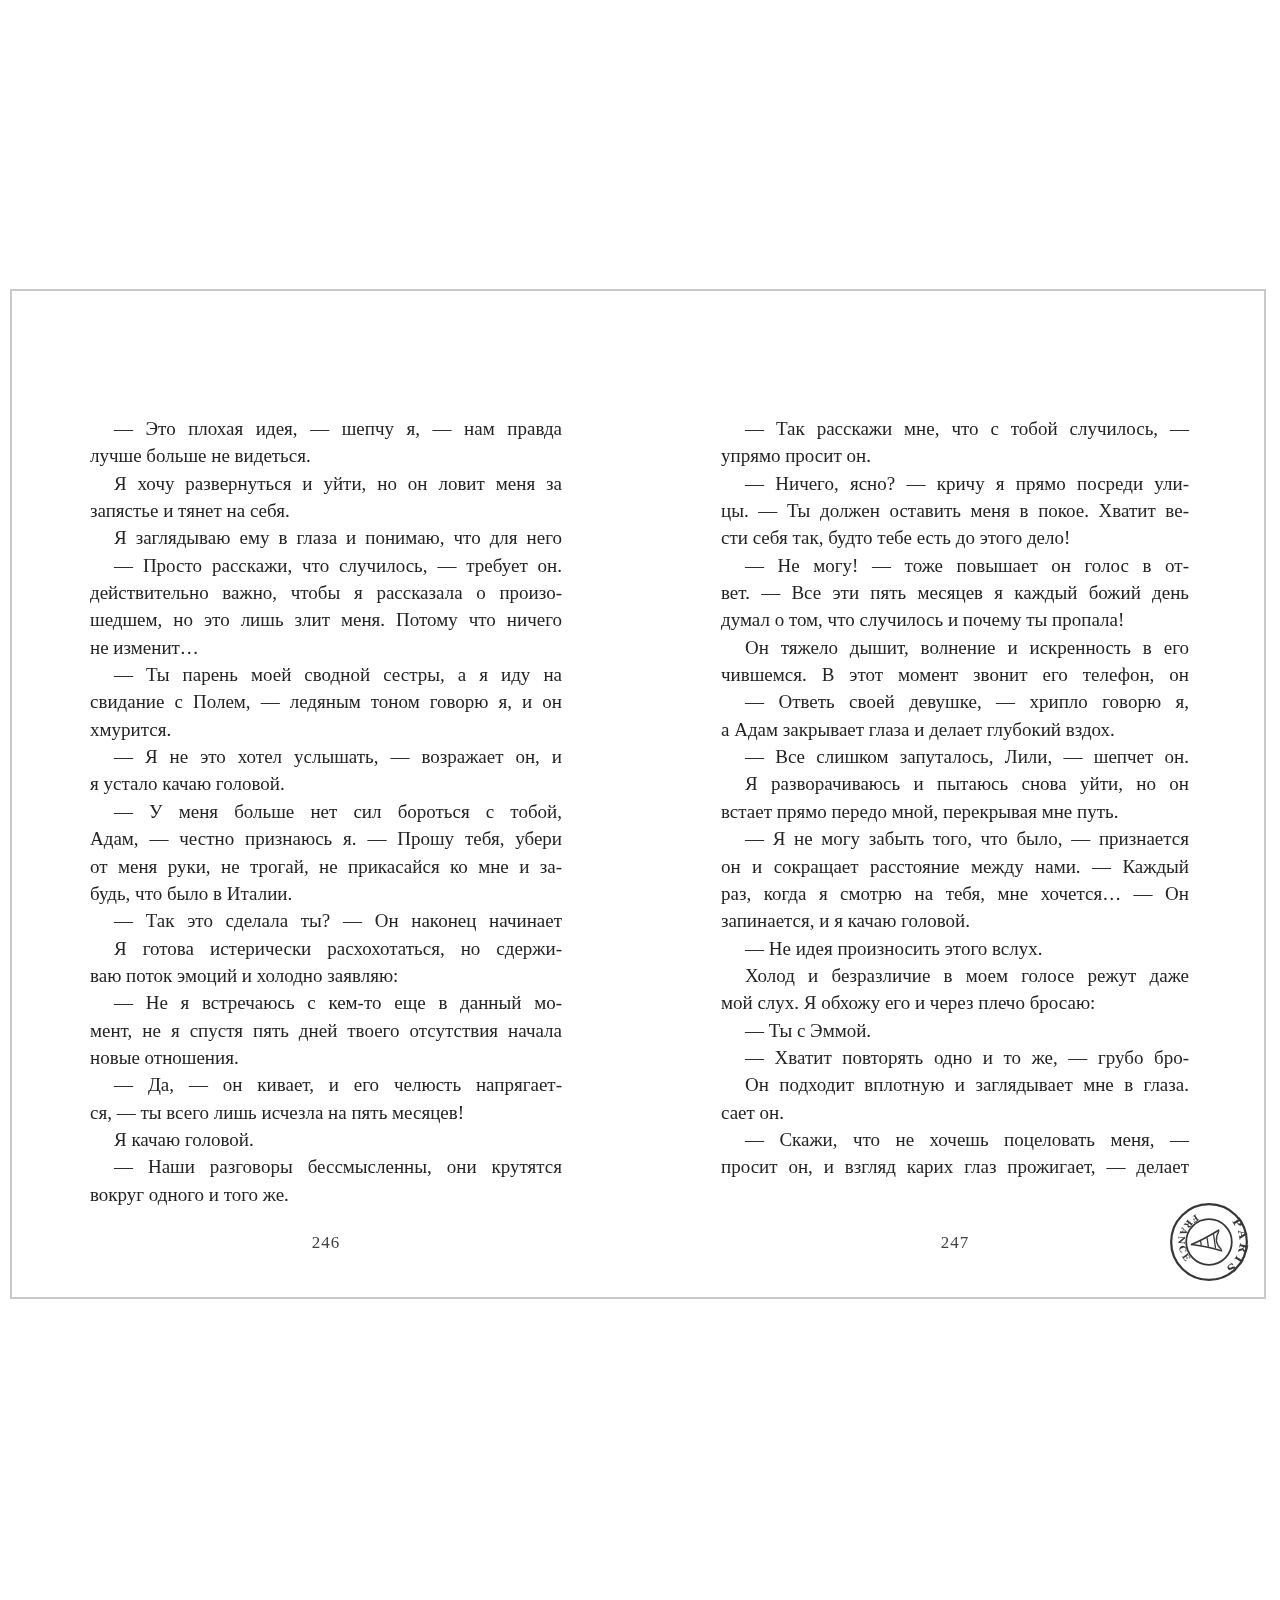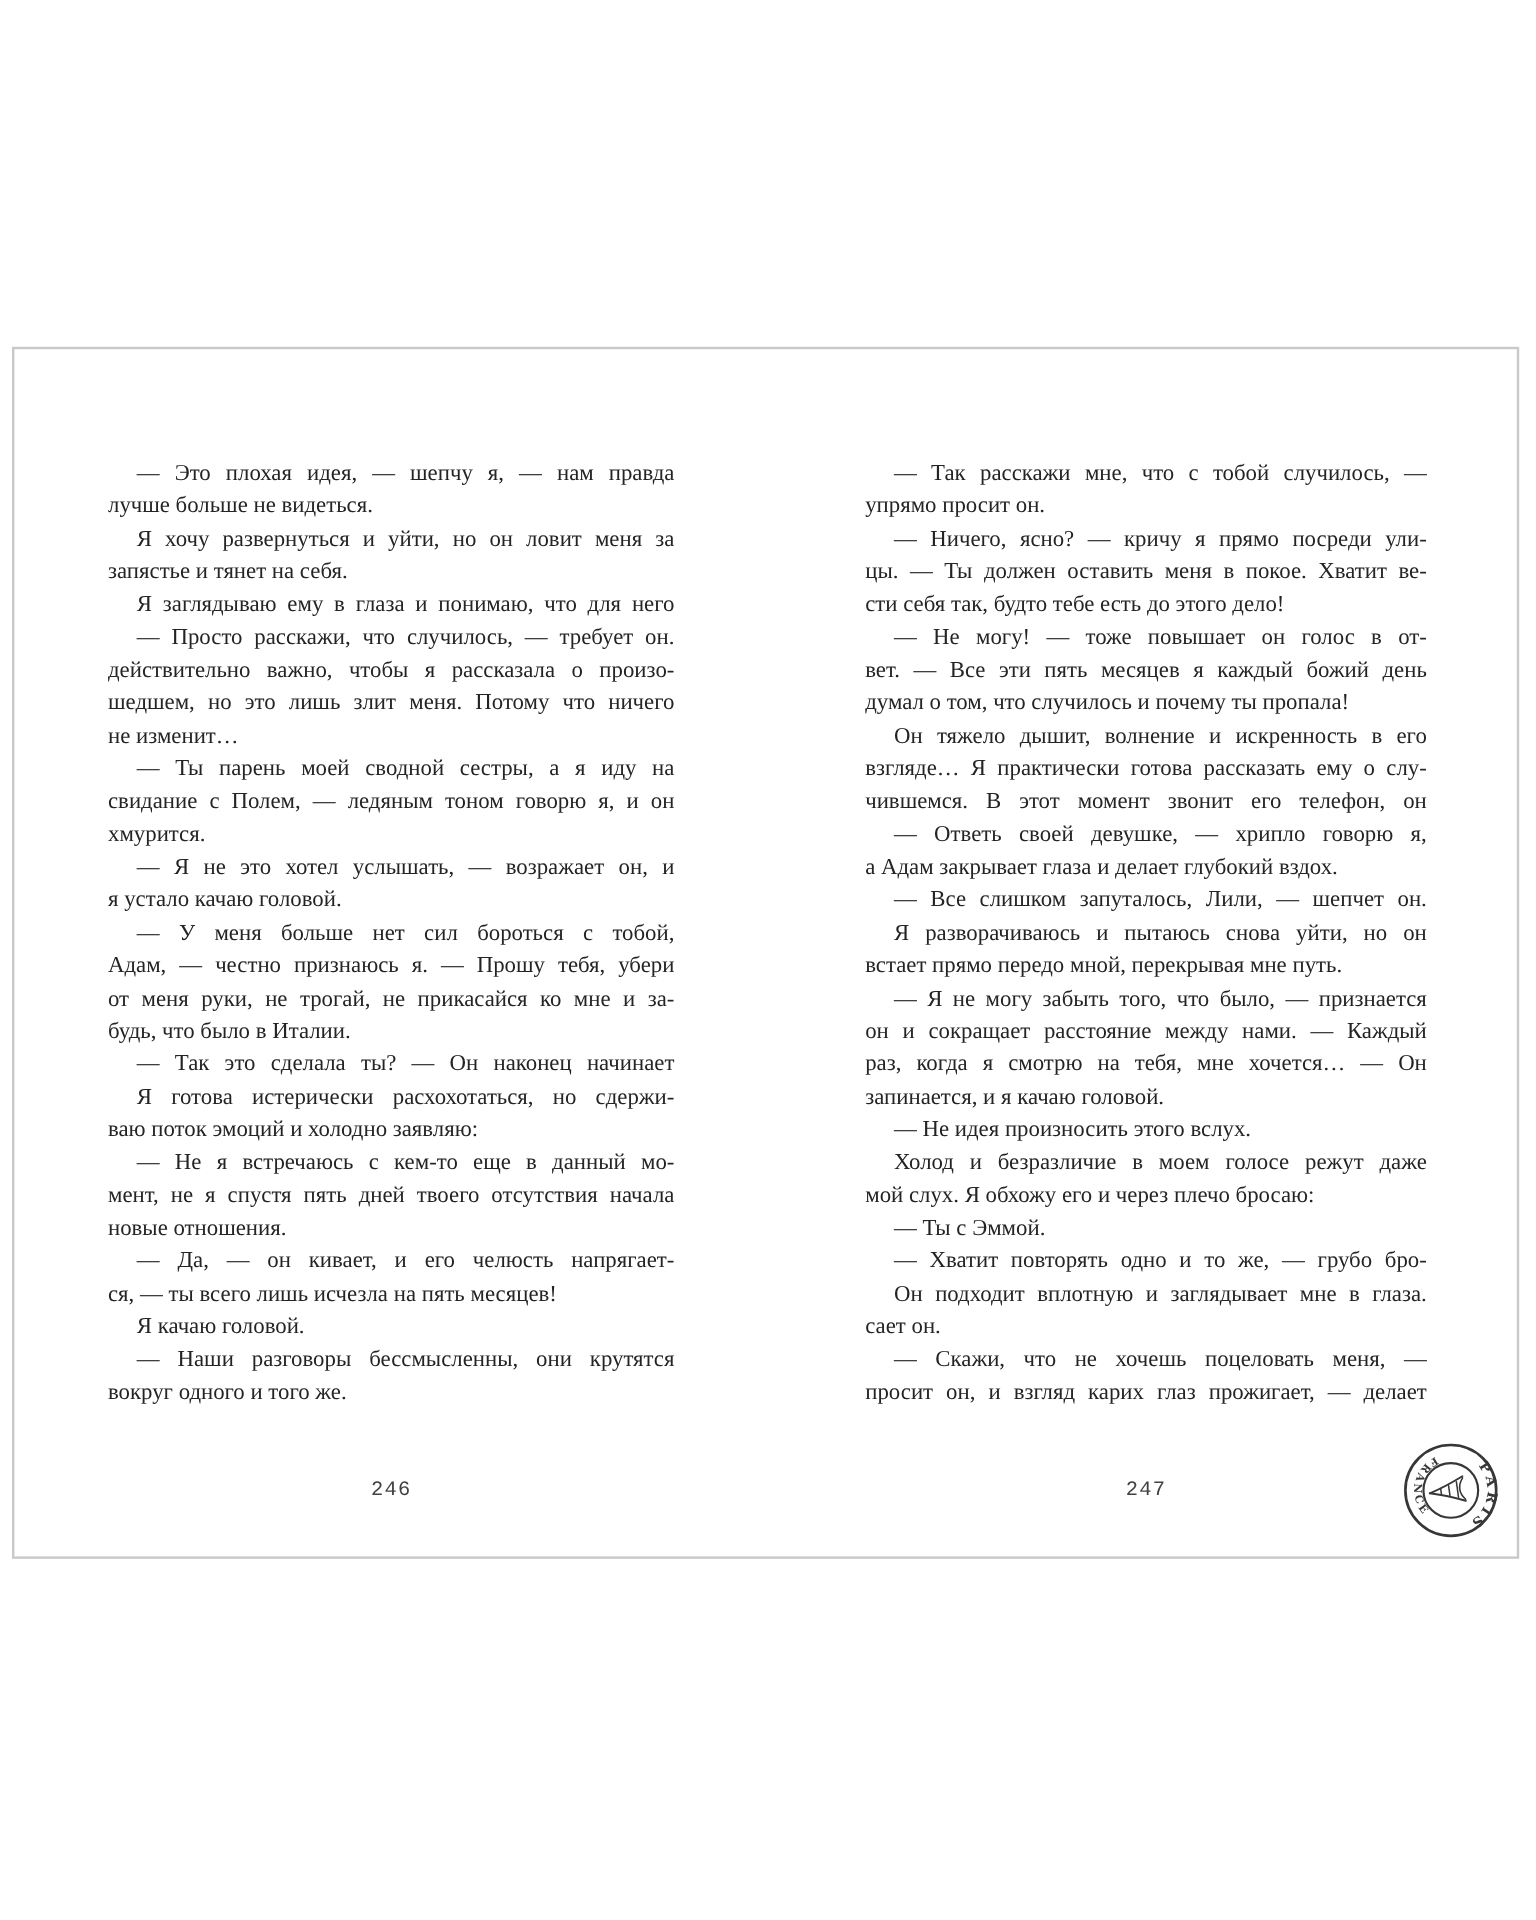--- a/index.html
+++ b/index.html
@@ -21,21 +21,21 @@
     left: 10px;
     top: 289px;
     width: 1256px;
     height: 1010px;
     border: 2px solid #c9c9c9;
     background: #ffffff;
     box-sizing: border-box;
   }
   .page-col {
     position: absolute;
-    top: 381px;
+    top: 415px;
   }
   .page-col.left  { left: 90px;  width: 472px; }
   .page-col.right { left: 721px; width: 468px; }
   .line {
     font-family: "Liberation Serif", "DejaVu Serif", serif;
     font-size: 19px;
     color: #242424;
     height: 27.35px;
     line-height: 27.35px;
     white-space: normal;
@@ -43,21 +43,21 @@
     text-align-last: left;
     text-justify: inter-word;
     overflow: visible;
   }
   .line.just { text-align-last: justify; }
   .line.ind  { padding-left: 24px; }
   .pagenum {
     position: absolute;
     top: 1233px;
     text-align: center;
-    font-family: Liberation Mono, monospace;
+    font-family: Liberation Serif, serif;
     font-size: 17px;
     letter-spacing: 1px;
     color: #424242;
   }
   .pagenum.left  { left: 90px;  width: 472px; }
   .pagenum.right { left: 721px; width: 468px; }
   .stamp {
     position: absolute;
     left: 1166px;
     top: 1199px;
@@ -111,21 +111,20 @@
   <div class="page-col right">
       <div class="line ind just">— Так расскажи мне, что с тобой случилось, —</div>
       <div class="line">упрямо просит он.</div>
       <div class="line ind just">— Ничего, ясно? — кричу я прямо посреди ули-</div>
       <div class="line just">цы. — Ты должен оставить меня в покое. Хватит ве-</div>
       <div class="line">сти себя так, будто тебе есть до этого дело!</div>
       <div class="line ind just">— Не могу! — тоже повышает он голос в от-</div>
       <div class="line just">вет. — Все эти пять месяцев я каждый божий день</div>
       <div class="line">думал о том, что случилось и почему ты пропала!</div>
       <div class="line ind just">Он тяжело дышит, волнение и искренность в его</div>
-      <div class="line just">взгляде… Я практически готова рассказать ему о слу-</div>
       <div class="line just">чившемся. В этот момент звонит его телефон, он</div>
       <div class="line ind just">— Ответь своей девушке, — хрипло говорю я,</div>
       <div class="line">а Адам закрывает глаза и делает глубокий вздох.</div>
       <div class="line ind just">— Все слишком запуталось, Лили, — шепчет он.</div>
       <div class="line ind just">Я разворачиваюсь и пытаюсь снова уйти, но он</div>
       <div class="line">встает прямо передо мной, перекрывая мне путь.</div>
       <div class="line ind just">— Я не могу забыть того, что было, — признается</div>
       <div class="line just">он и сокращает расстояние между нами. — Каждый</div>
       <div class="line just">раз, когда я смотрю на тебя, мне хочется… — Он</div>
       <div class="line">запинается, и я качаю головой.</div>

